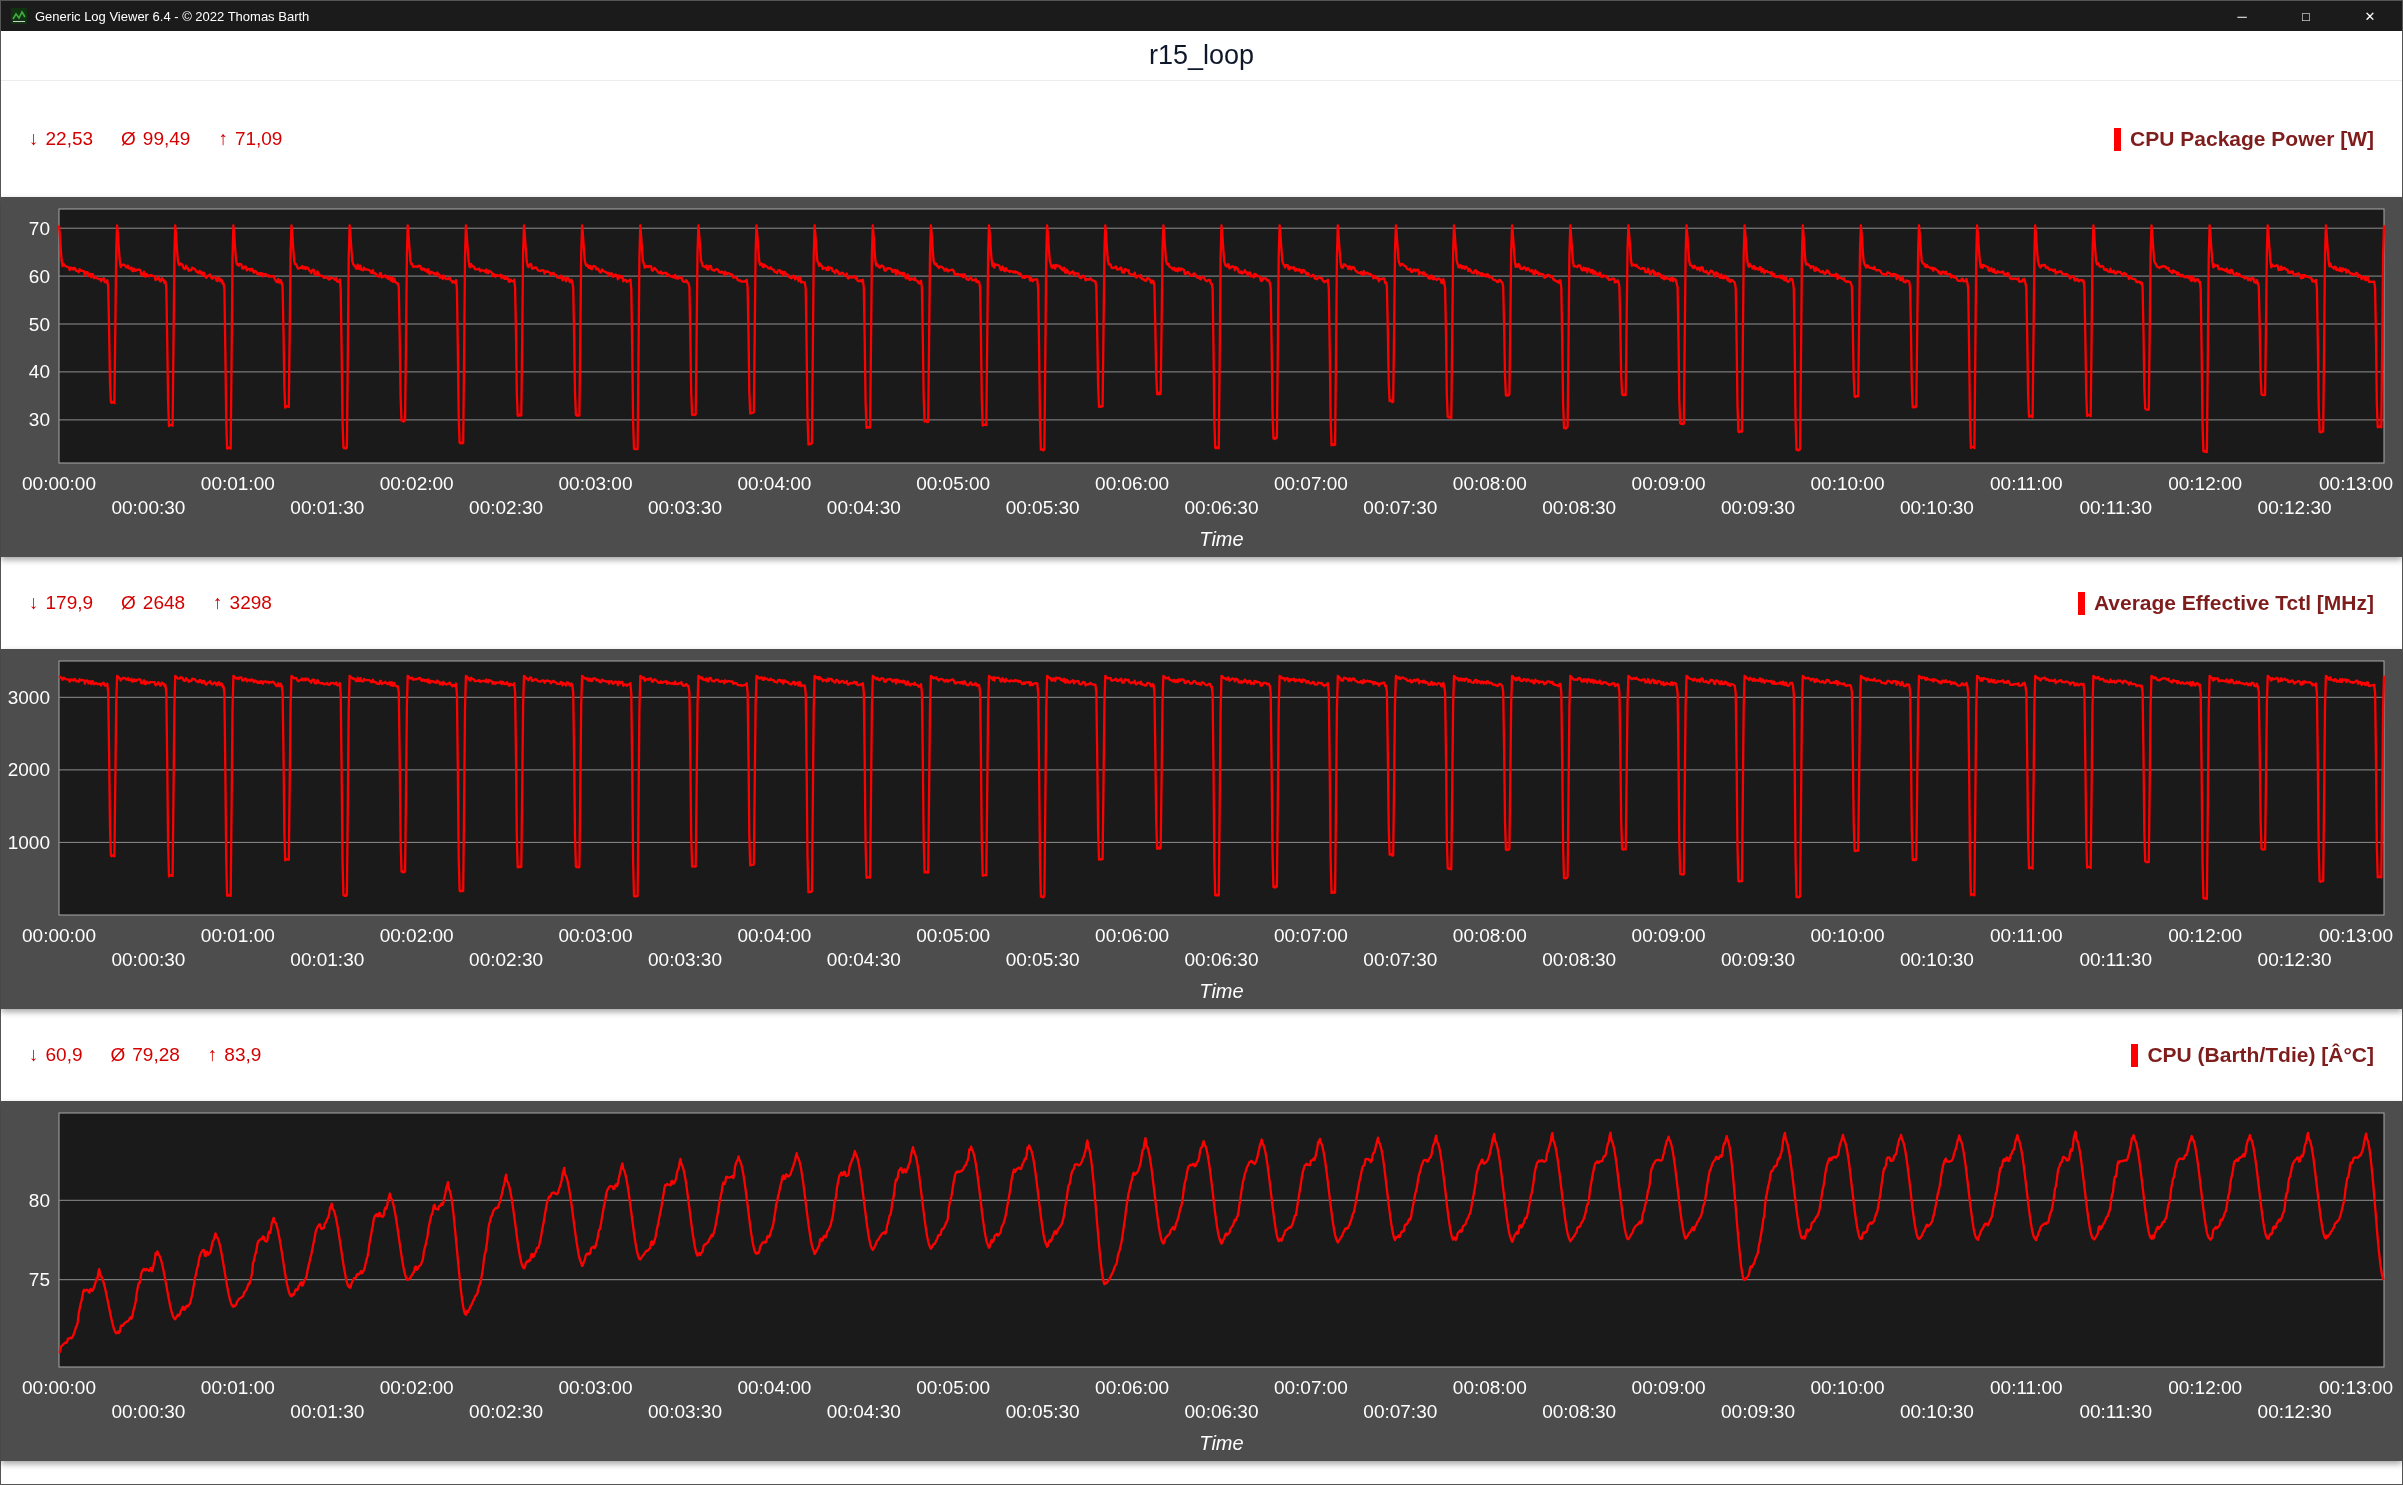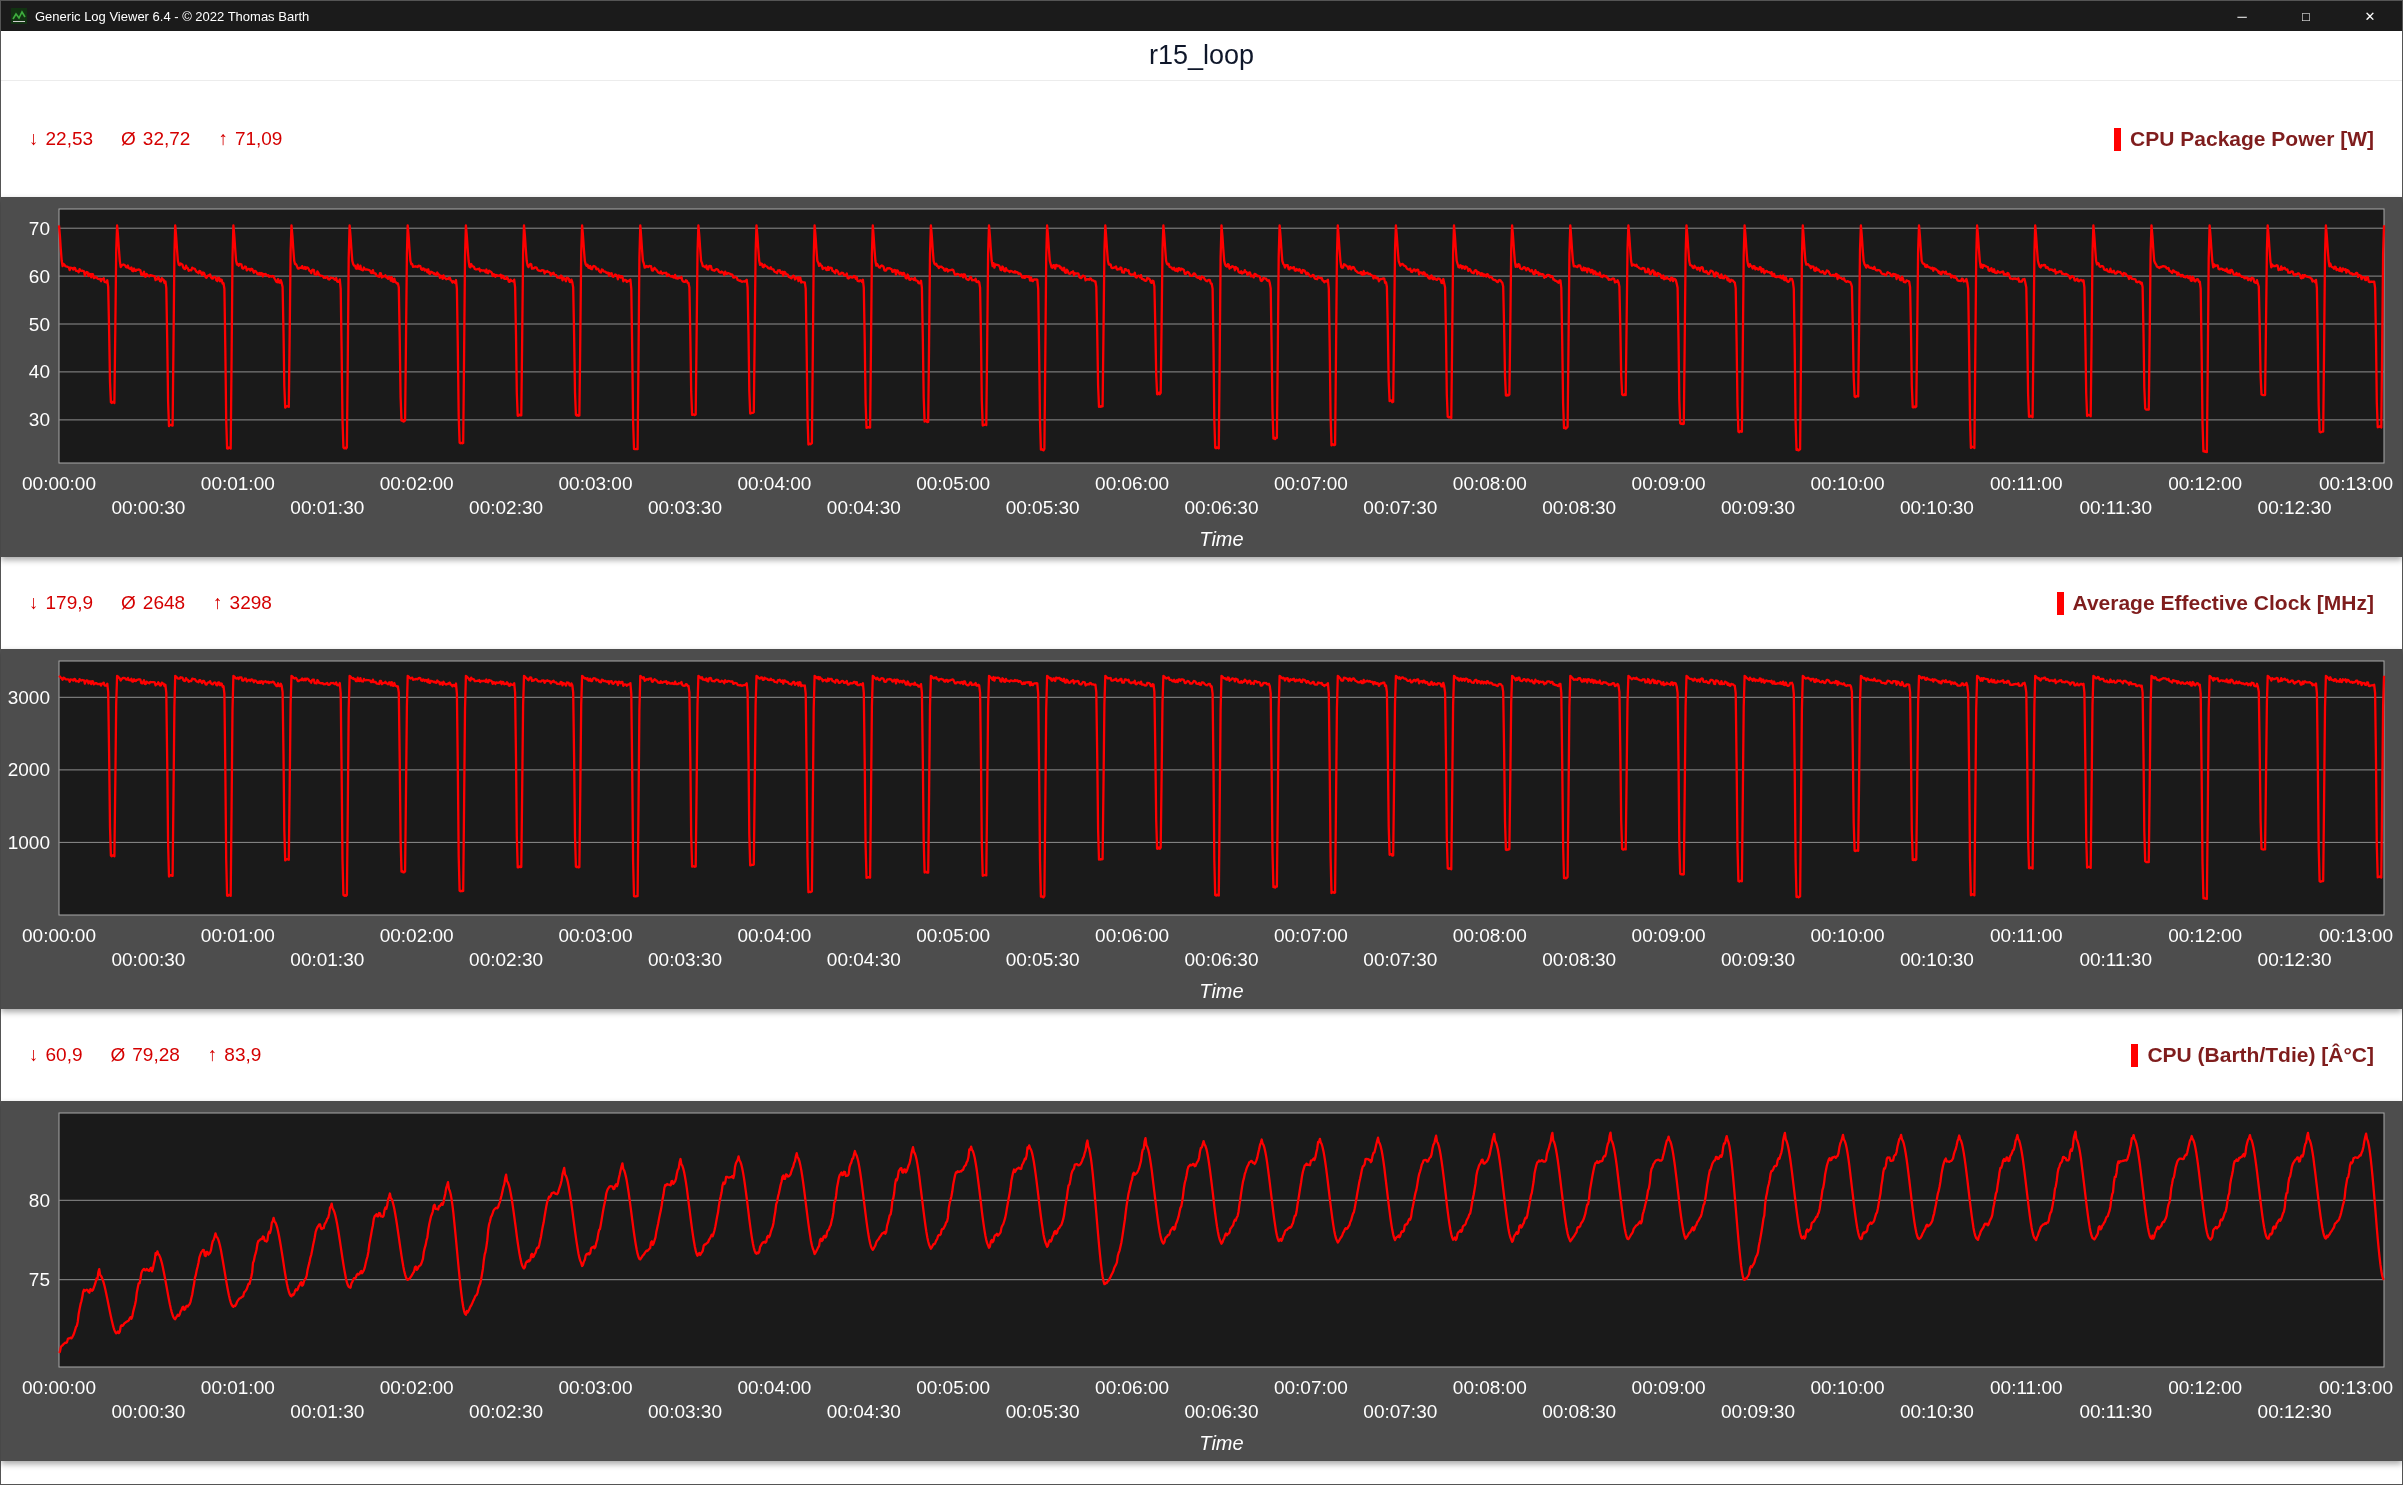--- a/index.html
+++ b/index.html
@@ -87,21 +87,21 @@
 
   <section class="panel first">
     <div class="stats-row">
       <div class="stats" style="color: rgb(212, 0, 0);">
         <span class="stat">
             <span>↓</span>
             <span>22,53</span>
           </span>
         <span class="stat">
             <span>Ø</span>
-            <span>32,72</span>
+            <span>99,49</span>
           </span>
         <span class="stat">
             <span>↑</span>
             <span>71,09</span>
           </span>
       </div>
       <div class="legend">
         <span class="legend-bar" style="background: rgb(255, 0, 0);"></span>
         <span class="legend-label">CPU Package Power [W]</span>
       </div>
@@ -163,21 +163,21 @@
             <span>Ø</span>
             <span>2648</span>
           </span>
         <span class="stat">
             <span>↑</span>
             <span>3298</span>
           </span>
       </div>
       <div class="legend">
         <span class="legend-bar" style="background: rgb(255, 0, 0);"></span>
-        <span class="legend-label">Average Effective Clock [MHz]</span>
+        <span class="legend-label">Average Effective Tctl [MHz]</span>
       </div>
     </div>
     <div class="chart-block">
       <svg class="chart-svg" viewBox="0 0 2401 360">
           <rect x="58" y="12" width="2325" height="254" fill="#1a1a1a" stroke="#a8a8a8" stroke-width="1"></rect>
           <line x1="58" y1="193.4" x2="2383" y2="193.4" stroke="#8f8f8f" stroke-width="1"></line>
           <text x="49" y="199.9" text-anchor="end" fill="#ffffff" font-family="Liberation Sans, sans-serif" font-size="19">1000</text>
           <line x1="58" y1="120.9" x2="2383" y2="120.9" stroke="#8f8f8f" stroke-width="1"></line>
           <text x="49" y="127.4" text-anchor="end" fill="#ffffff" font-family="Liberation Sans, sans-serif" font-size="19">2000</text>
           <line x1="58" y1="48.3" x2="2383" y2="48.3" stroke="#8f8f8f" stroke-width="1"></line>

